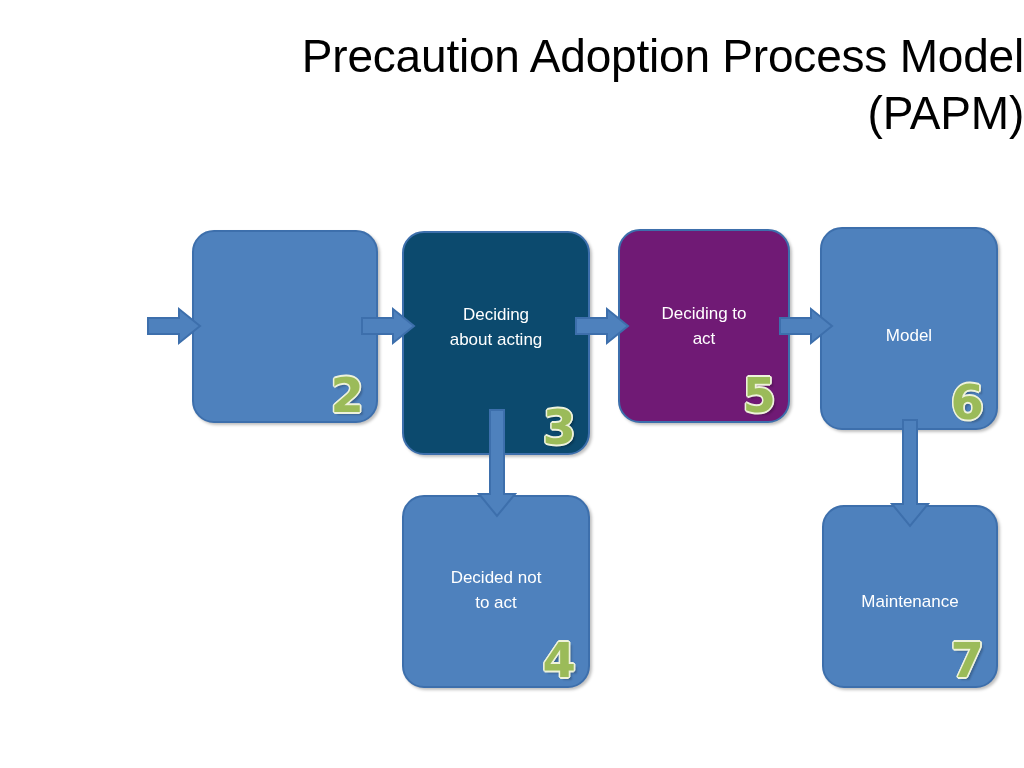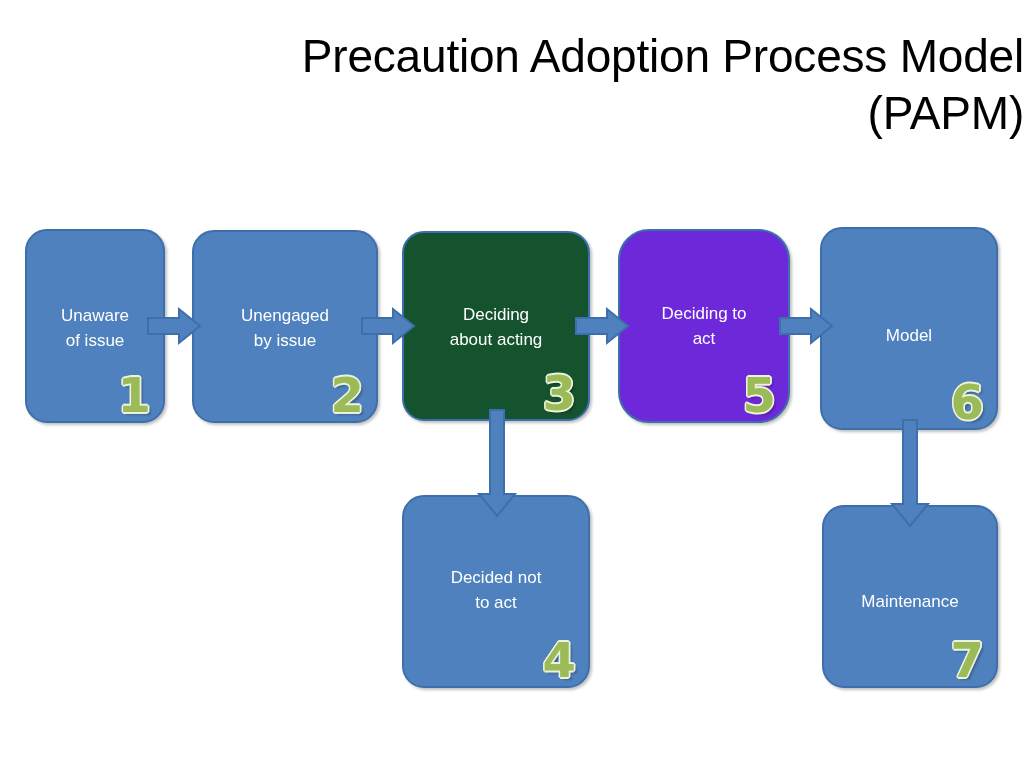--- a/index.html
+++ b/index.html
@@ -91,39 +91,32 @@
   }
 </style>
 </head>
 <body>
 
 <div id="slide" style="background: rgb(255, 255, 255);">
 
   <div id="title">Precaution Adoption Process Model
 (PAPM)</div>
 
-  <div class="node" style="left: 25px; top: 229px; width: 140px; height: 194px; background: rgb(78, 129, 189); border-color: rgb(61, 111, 172);">
-    <div class="node-label" style="top: 72px; color: rgb(255, 255, 255);">Unaware
-of issue</div>
-    <div class="node-num" style="color: rgb(155, 187, 89);">1</div>
-  </div>
 
   <div class="node" style="left: 192px; top: 230px; width: 186px; height: 193px; background: rgb(78, 129, 189); border-color: rgb(61, 111, 172);">
-    <div class="node-label" style="top: 71px; color: rgb(255, 255, 255);">Unengaged
-by issue</div>
     <div class="node-num" style="color: rgb(155, 187, 89);">2</div>
   </div>
 
-  <div class="node" style="left: 402px; top: 231px; width: 188px; height: 190px; background: #14532d; border-color: rgb(61, 111, 172);">
+  <div class="node" style="left: 402px; top: 231px; width: 188px; height: 224px; background: #0c4a6e; border-color: rgb(61, 111, 172);">
     <div class="node-label" style="top: 69px; color: rgb(255, 255, 255);">Deciding
 about acting</div>
     <div class="node-num" style="color: rgb(155, 187, 89);">3</div>
   </div>
 
-  <div class="node" style="left: 618px; top: 229px; width: 172px; height: 194px; background: #6d28d9; border-color: rgb(61, 111, 172); border-radius: 31px;">
+  <div class="node" style="left: 618px; top: 229px; width: 172px; height: 194px; background: #701a75; border-color: rgb(61, 111, 172);">
     <div class="node-label" style="top: 70px; color: rgb(255, 255, 255);">Deciding to
 act</div>
     <div class="node-num" style="color: rgb(155, 187, 89);">5</div>
   </div>
 
   <div class="node" style="left: 820px; top: 227px; width: 178px; height: 203px; background: rgb(78, 129, 189); border-color: rgb(61, 111, 172);">
     <div class="node-label" style="top: 94px; color: rgb(255, 255, 255);">Model</div>
     <div class="node-num" style="color: rgb(155, 187, 89);">6</div>
   </div>
 

